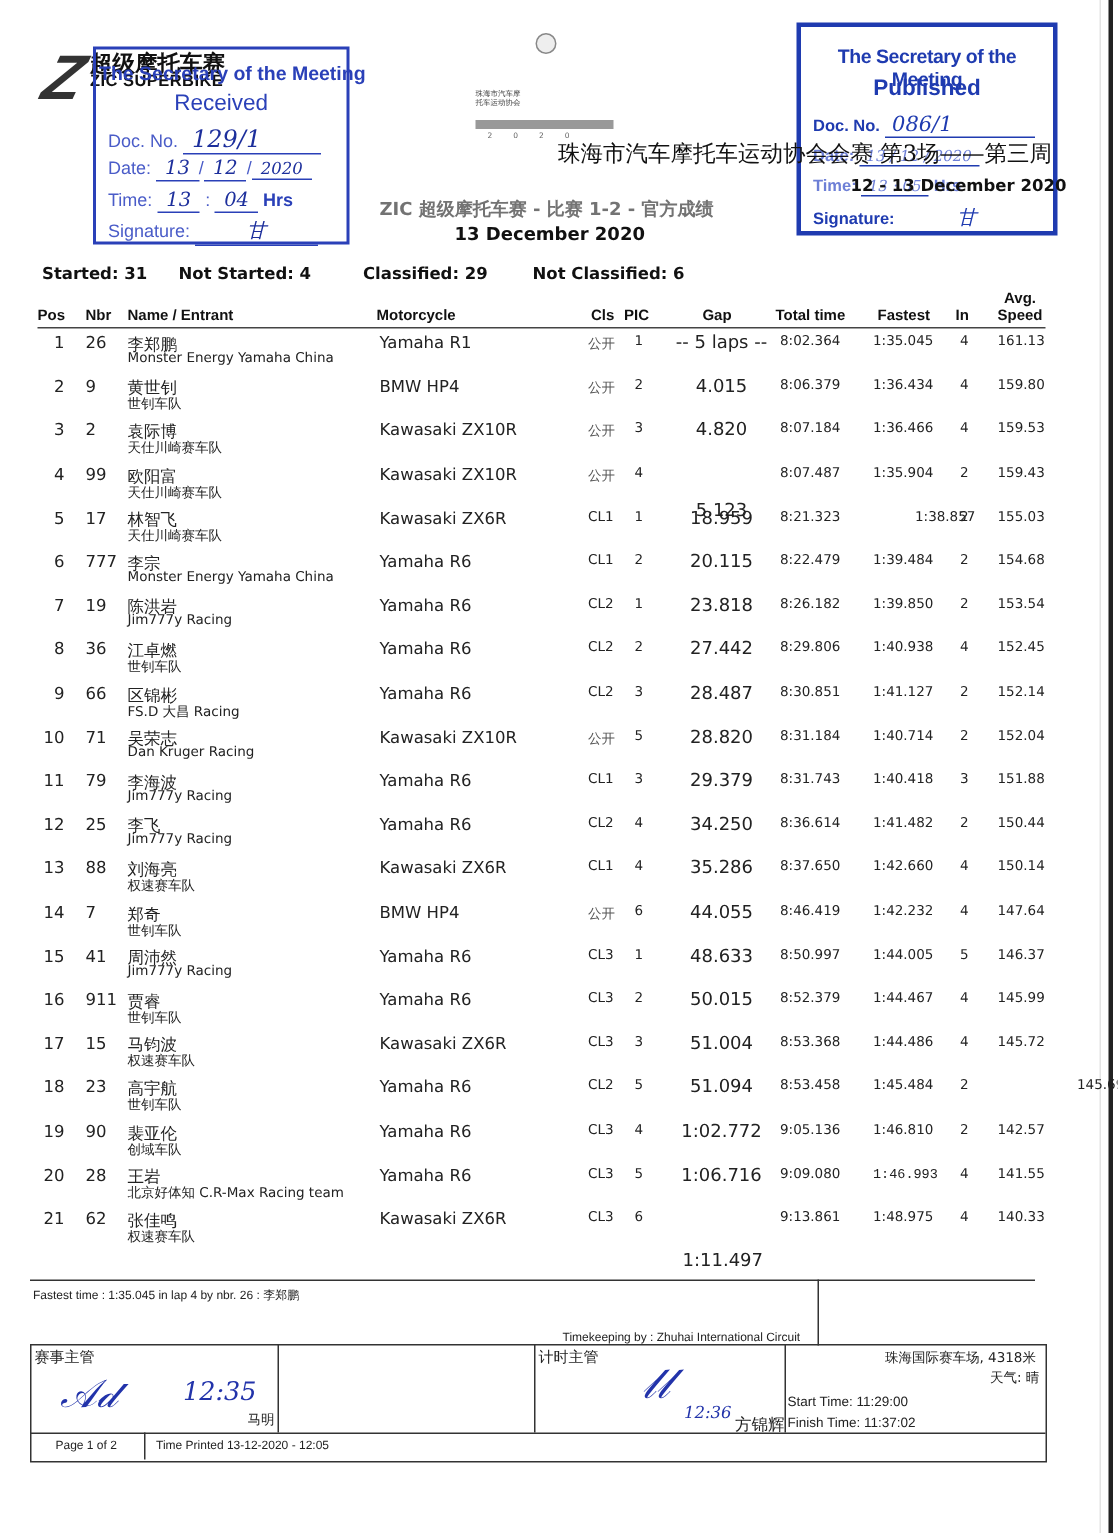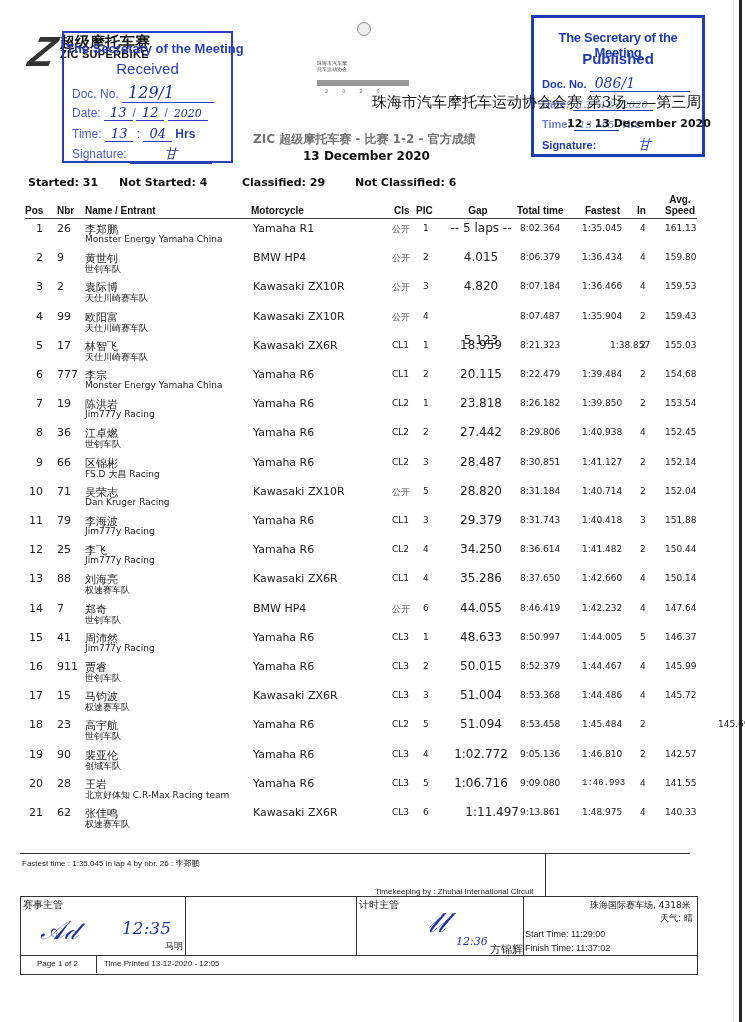--- a/index.html
+++ b/index.html
@@ -434,21 +434,21 @@
     <div class="cell sm" style="left:640px;">141.55</div>
   </div>
     <div class="row" style="top: 804px;">
     <div class="cell r" style="left:0;width:18px;">21</div>
     <div class="cell" style="left:32px;">62</div>
     <div class="cell" style="left:60px;">张佳鸣</div>
     <div class="entrant" style="left:60px;">权速赛车队</div>
     <div class="cell" style="left:228px;">Kawasaki ZX6R</div>
     <div class="cell sm" style="left:367px;">CL3</div>
     <div class="cell sm" style="left:398px;">6</div>
-    <div class="cell gap" style="left:418px;width:76px;text-align:right;">1:11.497</div>
+    <div class="cell gap" style="left:430px;width:76px;text-align:left;margin-top:28px;">1:11.497</div>
     <div class="cell sm" style="left:495px;">9:13.861</div>
     <div class="cell sm" style="left:557px;">1:48.975</div>
     <div class="cell sm" style="left:615px;">4</div>
     <div class="cell sm" style="left:640px;">140.33</div>
   </div>
   </div>
 
 <div class="abs hline" style="left:20px;top:853px;width:670px;"></div>
 <div class="abs vline" style="left:545px;top:853px;height:44px;"></div>
 <div class="abs fastest">Fastest time :  1:35.045  in lap  4  by nbr. 26 : 李郑鹏</div>

